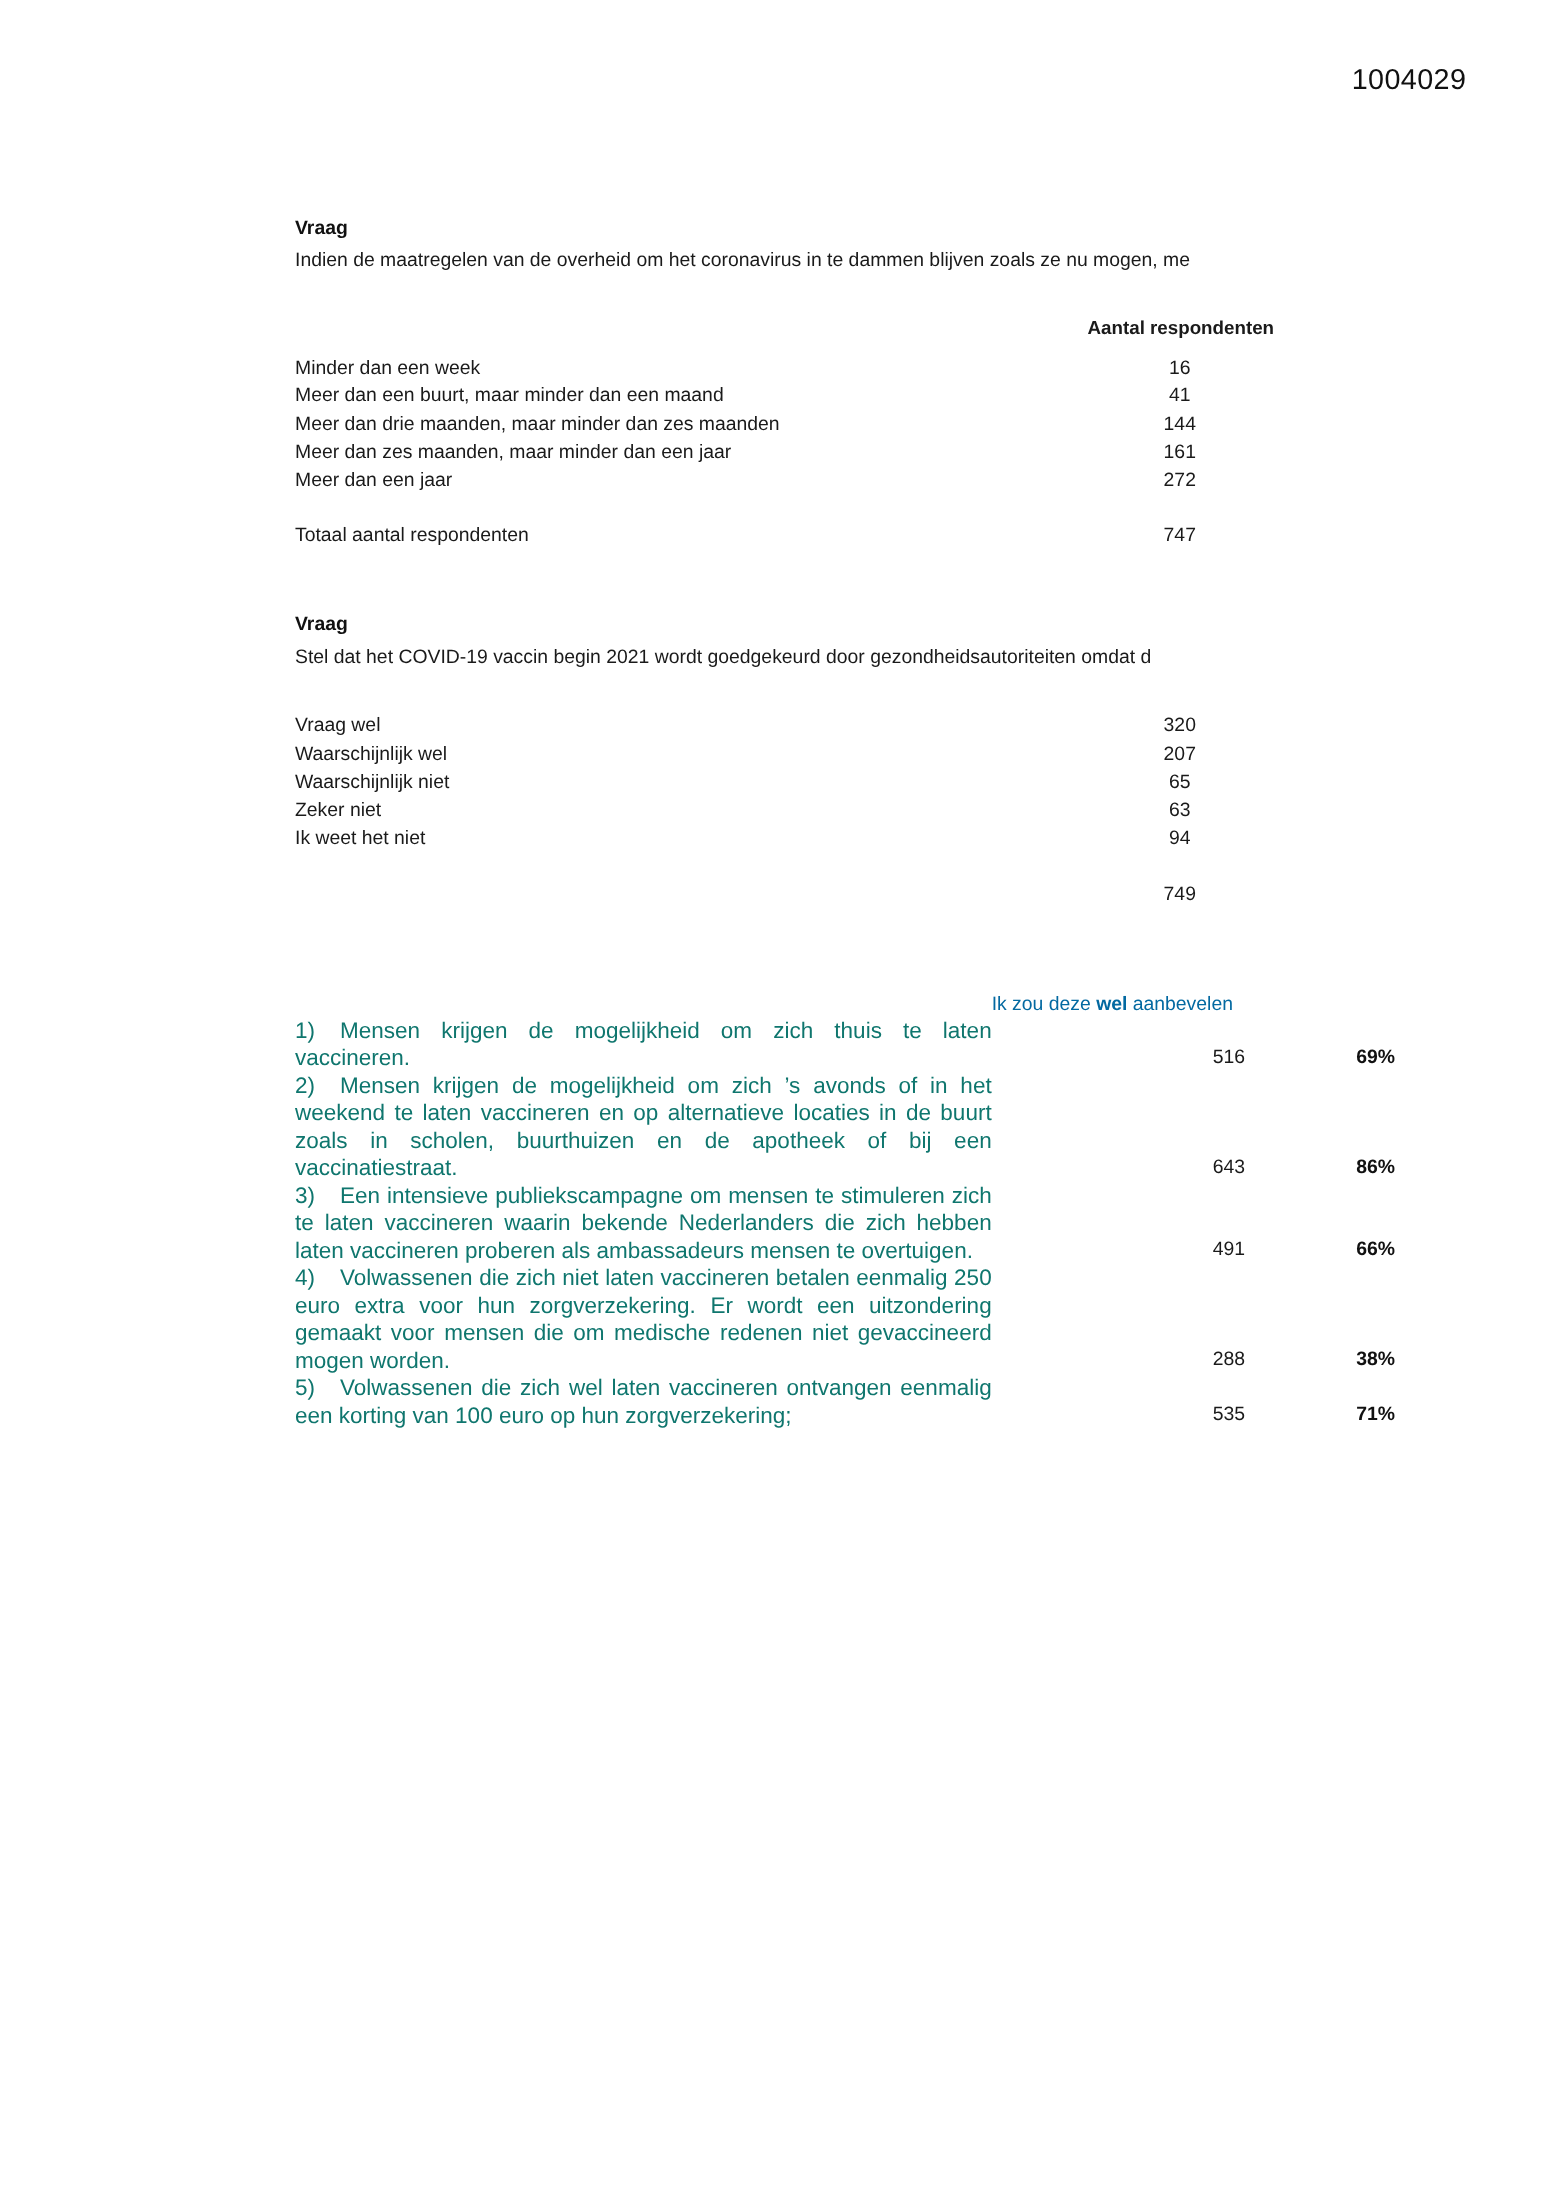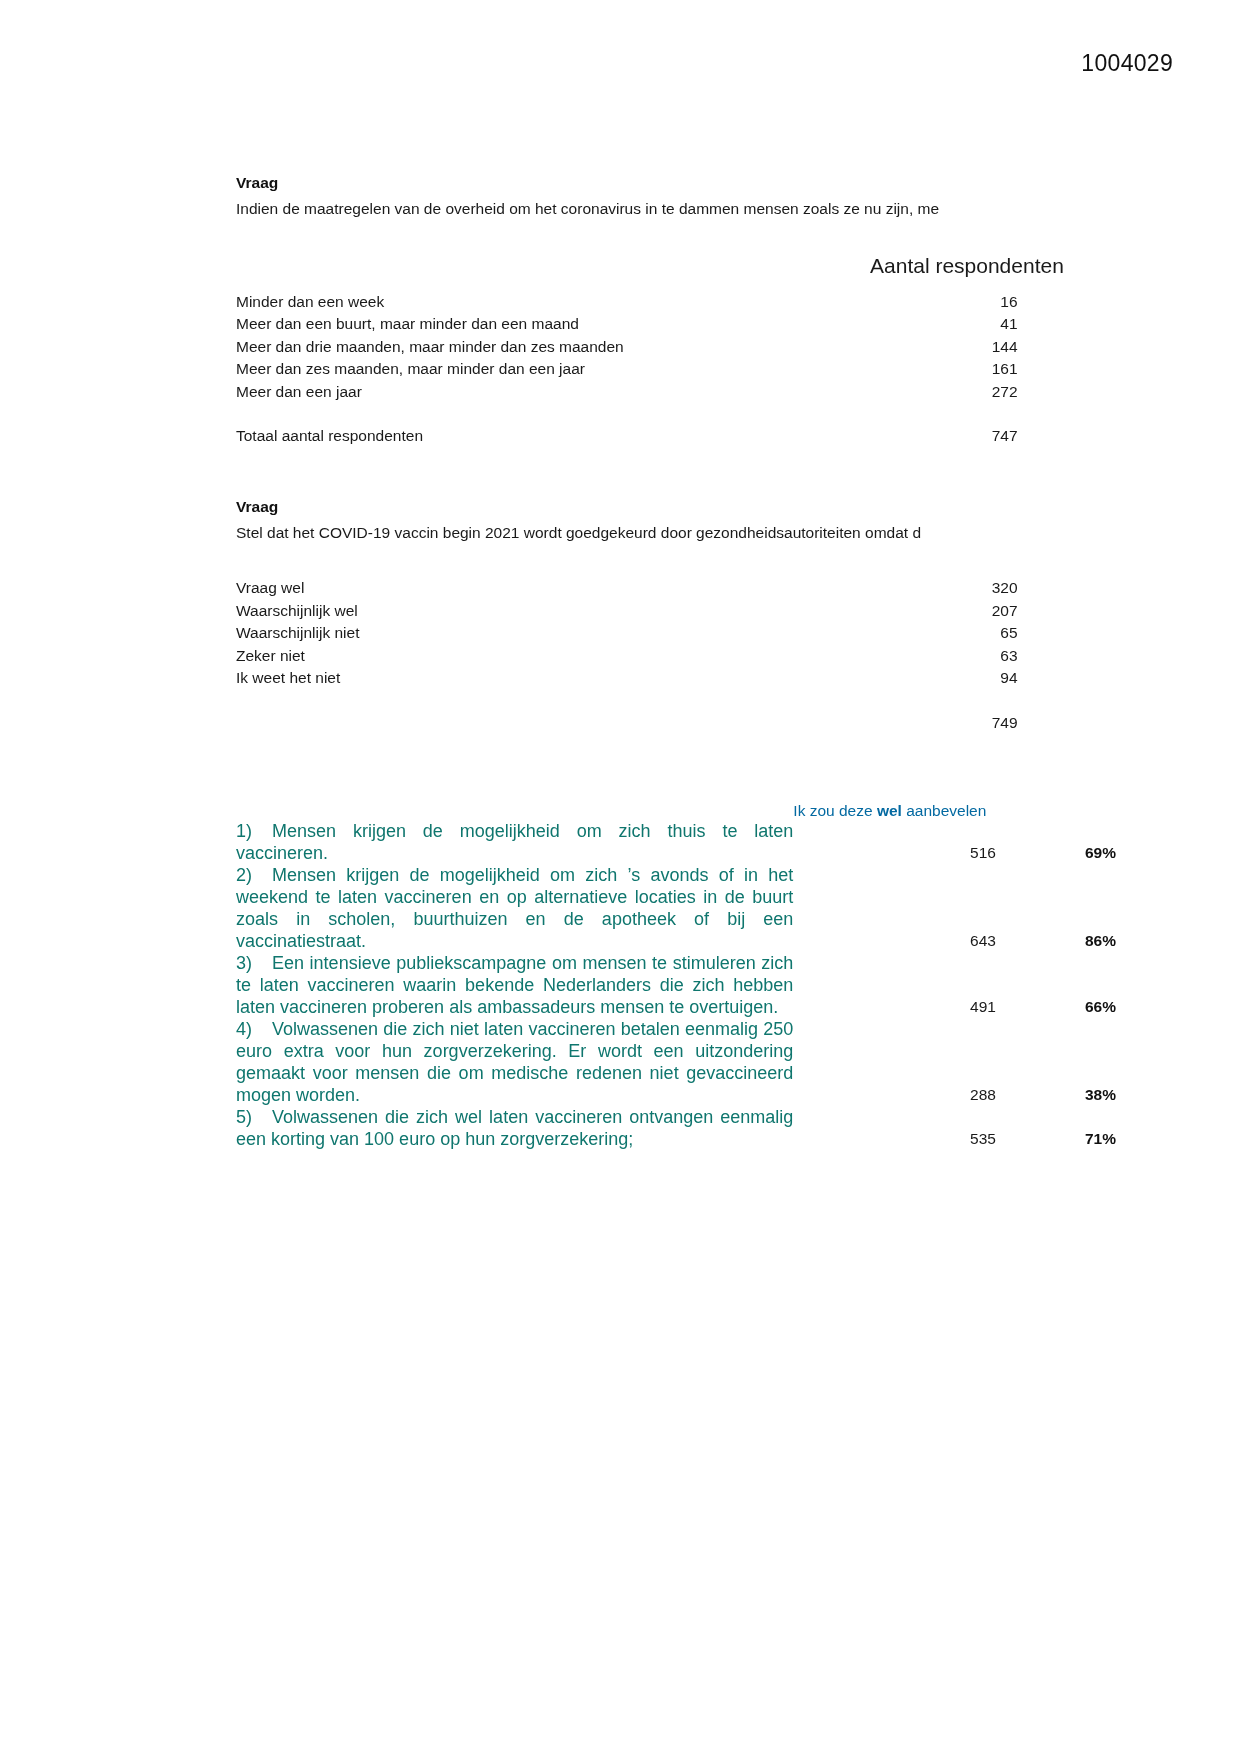--- a/index.html
+++ b/index.html
@@ -67,38 +67,38 @@
   .tally td, .tally th {
     padding: 0;
     border: 0;
     vertical-align: top;
   }
   .col-label { width: 580px; }
   .col-value { width: 135px; }
   .col-pct   { width: 90px; }
 
   .tally .hdr {
-    font-size: 21px;
-    font-weight: normal;
+    font-size: 15px;
+    font-weight: bold;
     text-align: right;
     padding-bottom: 13px;
     white-space: nowrap;
     color: #1a1a1a;
   }
   .tally .label {
     font-size: 15.5px;
     line-height: 22.5px;
     height: 22.5px;
     color: #1a1a1a;
     white-space: nowrap;
   }
   .tally .value {
     font-size: 15.5px;
     line-height: 22.5px;
-    text-align: right;
+    text-align: center;
     color: #1a1a1a;
   }
   .tally .spacer-row td {
     height: 22px;
   }
   .gap-md { height: 33px; }
   .gap-lg { height: 47px; }
   .gap-xl { height: 68px; }
 
   
@@ -159,21 +159,21 @@
 <body>
 
 <div class="page">
 
   <div class="page-number">1004029</div>
 
   <div class="content">
 
     <div class="section">
       <div class="vraag-label">Vraag</div>
-      <div class="vraag-text">Indien de maatregelen van de overheid om het coronavirus in te dammen mensen zoals ze nu zijn, me</div>
+      <div class="vraag-text">Indien de maatregelen van de overheid om het coronavirus in te dammen blijven zoals ze nu mogen, me</div>
 
       <div class="gap-md"></div>
 
       <table class="tally">
         <colgroup>
           <col class="col-label">
             <col class="col-value">
             <col class="col-pct">
         </colgroup>
         <thead>

